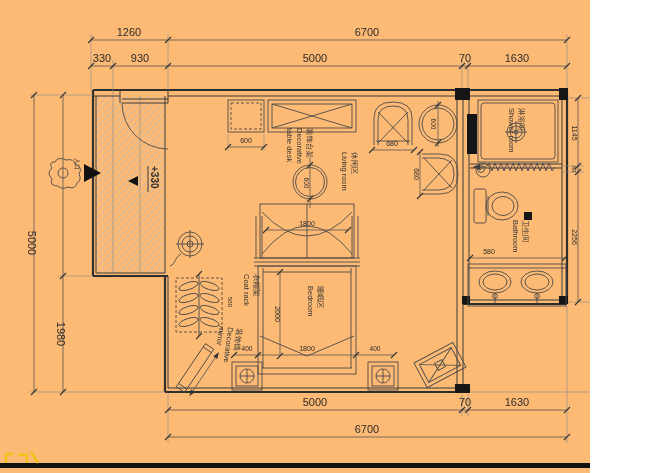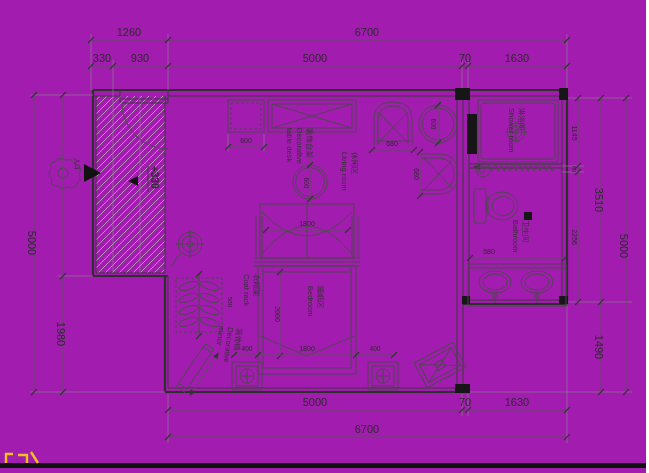--- a/index.html
+++ b/index.html
@@ -1,16 +1,16 @@
 <!DOCTYPE html>
 <html><head>
 <meta charset="utf-8">
 <style>
   html,body{margin:0;padding:0;background:#fff;}
-  #stage{position:relative;width:646px;height:473px;background:#a21caf;overflow:hidden;
+  #stage{position:relative;width:590px;height:473px;background:#fdba74;overflow:hidden;
          font-family:"Liberation Sans", sans-serif;}
   svg text{font-family:"Liberation Sans", sans-serif;fill:#2b2b2b;}
   .f11{font-size:11px}
   .f10{font-size:10px;font-weight:bold}
   .f7{font-size:7px}
   .f65{font-size:6.5px}
   .f6{font-size:6px}
   .lb{font-size:7.5px;fill:#333}
   .w2{stroke:#2e2e2e;stroke-width:2.2;fill:none}
   .w1{stroke:#3a3a3a;stroke-width:1;fill:none}

